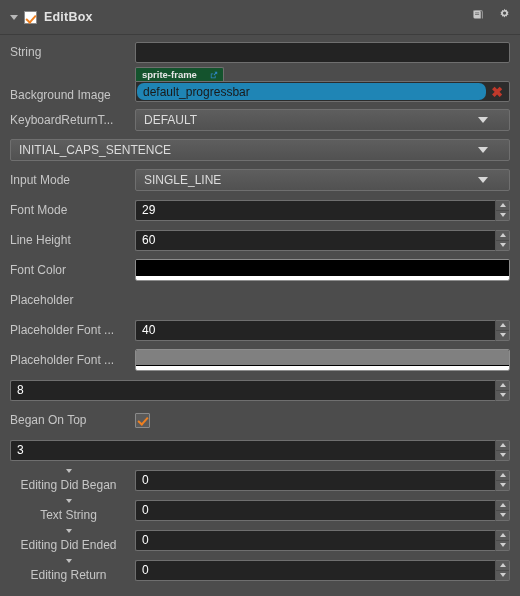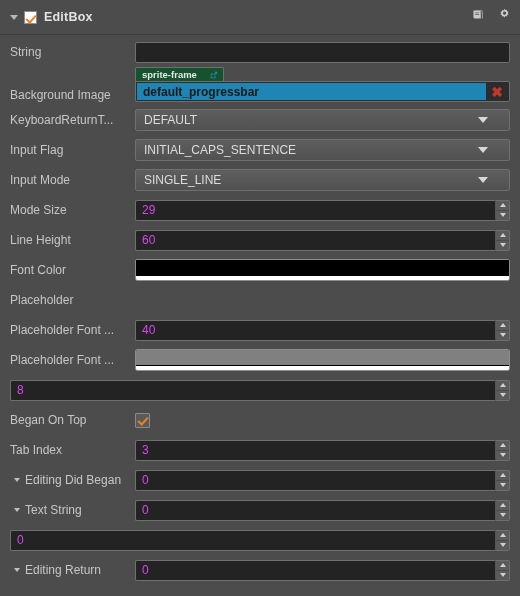--- a/index.html
+++ b/index.html
@@ -90,36 +90,37 @@
     font-size: 12px;
     white-space: nowrap;
     overflow: hidden;
   }
   .label.evt {
     text-align: left;
     padding-left: 4px;
     display: flex;
     align-items: center;
     gap: 5px;
+    flex-direction: column;
   }
   .label.evt .tri { margin-right: 0; border-top-color: #c0c0c0;
                     border-left-width: 3.5px; border-right-width: 3.5px; border-top-width: 4.5px; }
   .field { flex: 1 1 auto; min-width: 0; }
 
   
   .inp {
     height: 21px;
     background: #232323;
     border: 1px solid #6f6f6f;
     border-radius: 2px;
     box-sizing: border-box;
     display: flex;
     align-items: center;
     padding: 0 6px;
-    color: #d946ef;
+    color: #ffffff;
     font-size: 12px;
     overflow: hidden;
     white-space: nowrap;
   }
   .inp.num { padding-right: 0; }
 
   
   .spin-wrap { display: flex; align-items: stretch; }
   .spin-wrap .inp { flex: 1 1 auto; border-right: none; border-radius: 2px 0 0 2px; }
   .spinner {
@@ -199,27 +200,28 @@
     border-radius: 0 2px 2px 2px;
     box-sizing: border-box;
     display: flex;
     align-items: stretch;
     padding: 1px;
   }
   .asset-val {
     flex: 1 1 auto;
     background: #1f85b5;
     color: #1a1a1a;
-    font-weight: bold;
+    font-weight: normal;
     font-size: 12px;
     display: flex;
     align-items: center;
     padding: 1px 6px;
     overflow: hidden;
     white-space: nowrap;
+    border-radius: 7px;
   }
   .asset-x {
     flex: 0 0 22px;
     display: flex;
     align-items: center;
     justify-content: center;
     color: #c0392b;
     font-size: 14px;
     font-weight: bold;
   }
@@ -311,41 +313,40 @@
     <div class="label">KeyboardReturnT...</div>
     <div class="field">
       <div class="select">
         <span class="sel-val">DEFAULT</span>
         <span class="dd-arrow"></span>
       </div>
     </div>
   </div>
 
   <div class="row">
-    <div class="label">Input Flag</div>
     <div class="field">
       <div class="select">
         <span class="sel-val">INITIAL_CAPS_SENTENCE</span>
         <span class="dd-arrow"></span>
       </div>
     </div>
   </div>
 
   <div class="row">
     <div class="label">Input Mode</div>
     <div class="field">
       <div class="select">
         <span class="sel-val">SINGLE_LINE</span>
         <span class="dd-arrow"></span>
       </div>
     </div>
   </div>
 
   <div class="row">
-    <div class="label">Mode Size</div>
+    <div class="label">Font Mode</div>
     <div class="field spin-wrap">
       <div class="inp num">29</div>
       <div class="spinner">
         <div>
             <i class="sp-up"></i>
           </div>
         <div>
             <i class="sp-dn"></i>
           </div>
       </div>
@@ -421,21 +422,20 @@
   </div>
 
   <div class="row">
     <div class="label">Began On Top</div>
     <div class="field">
       <div class="chk"></div>
     </div>
   </div>
 
   <div class="row">
-    <div class="label">Tab Index</div>
     <div class="field spin-wrap">
       <div class="inp num">3</div>
       <div class="spinner">
         <div>
             <i class="sp-up"></i>
           </div>
         <div>
             <i class="sp-dn"></i>
           </div>
       </div>
@@ -472,20 +472,24 @@
             <i class="sp-up"></i>
           </div>
         <div>
             <i class="sp-dn"></i>
           </div>
       </div>
     </div>
   </div>
 
   <div class="row">
+    <div class="label evt">
+      <span class="tri"></span>
+      <span>Editing Did Ended</span>
+    </div>
     <div class="field spin-wrap">
       <div class="inp num">0</div>
       <div class="spinner">
         <div>
             <i class="sp-up"></i>
           </div>
         <div>
             <i class="sp-dn"></i>
           </div>
       </div>

